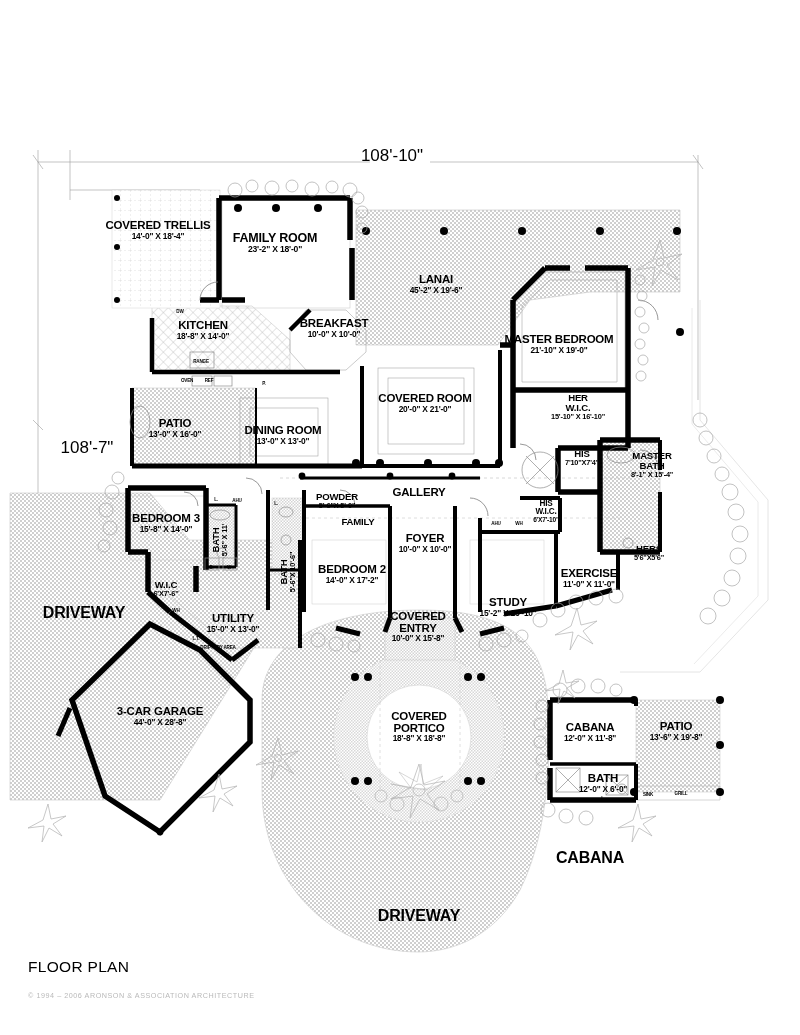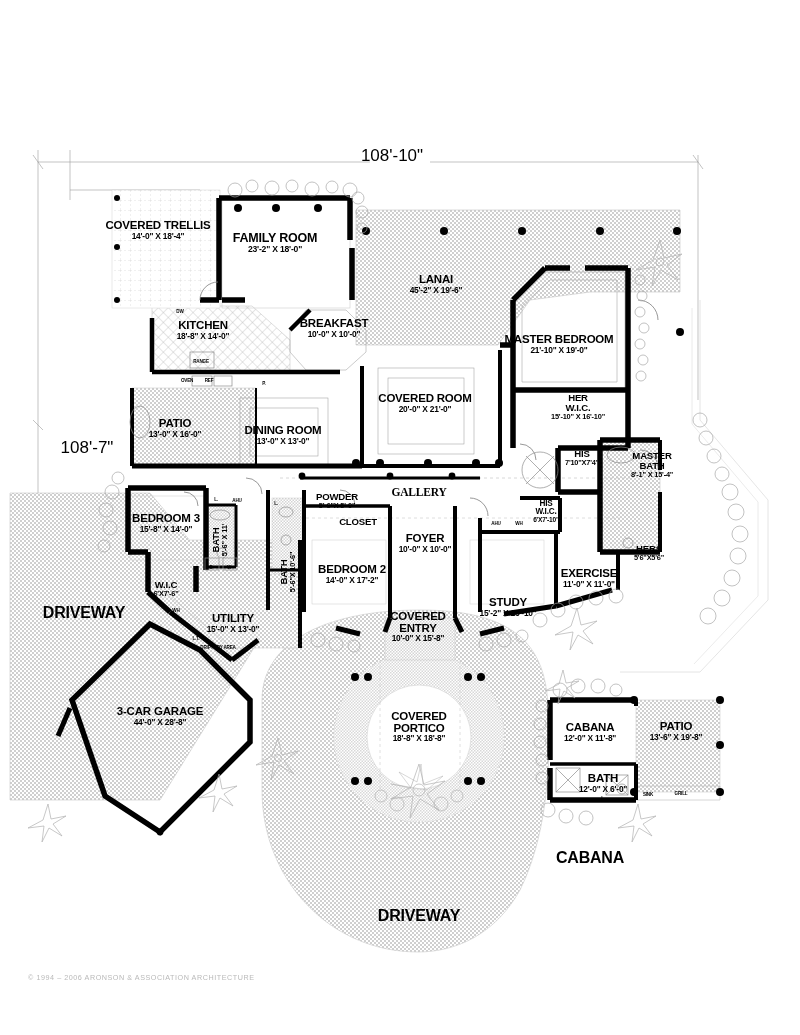--- a/index.html
+++ b/index.html
@@ -479,25 +479,25 @@
     </div>
     <div class="lbl t-small" style="left: 652px; top: 465px;">
       <span class="nm">MASTER</span>
       <span class="nm">BATH</span>
       <span class="dim">8'-1" X 15'-4"</span>
     </div>
     <div class="lbl t-small" style="left: 337px; top: 501px;">
       <span class="nm">POWDER</span>
       <span class="dim">5'-6"X 5'-0"</span>
     </div>
-    <div class="lbl t-room" style="left: 419px; top: 493px; font-family: Liberation Serif, serif;">
+    <div class="lbl t-room" style="left: 419px; top: 493px;">
       <span class="nm">GALLERY</span>
     </div>
     <div class="lbl t-small" style="left: 358px; top: 522px;">
-      <span class="nm">CLOSET</span>
+      <span class="nm">FAMILY</span>
     </div>
     <div class="lbl t-room" style="left: 166px; top: 523px;">
       <span class="nm">BEDROOM 3</span>
       <span class="dim">15'-8" X 14'-0"</span>
     </div>
     <div class="lbl t-tiny" style="left: 546px; top: 512px;">
       <span class="nm">HIS</span>
       <span class="nm">W.I.C.</span>
       <span class="dim">6'X7'-10"</span>
     </div>
@@ -625,14 +625,15 @@
     </div>
     <div class="lbl t-micro" style="left: 603px; top: 799px;">
       <span class="nm">L.</span>
     </div>
   </div>
 
 <div class="lbl t-dimension" style="left:392px;top:156px;">108'-10"</div>
 <div class="lbl t-dimension" style="left:87px;top:448px;">108'-7"</div>
 
 <div id="footer">
+  <div class="title">FLOOR PLAN</div>
   <div class="copy">© 1994 – 2006 ARONSON &amp; ASSOCIATION ARCHITECTURE</div>
 </div>
 
 </body></html>

